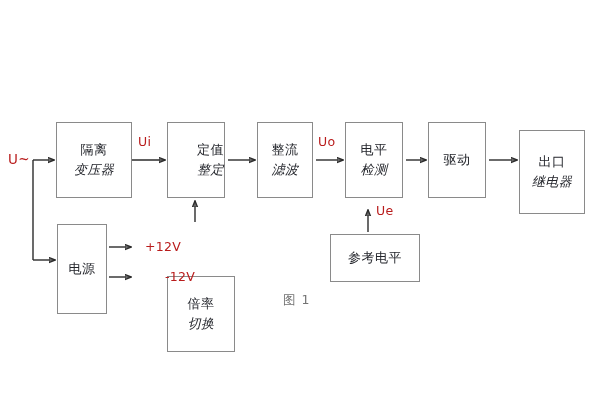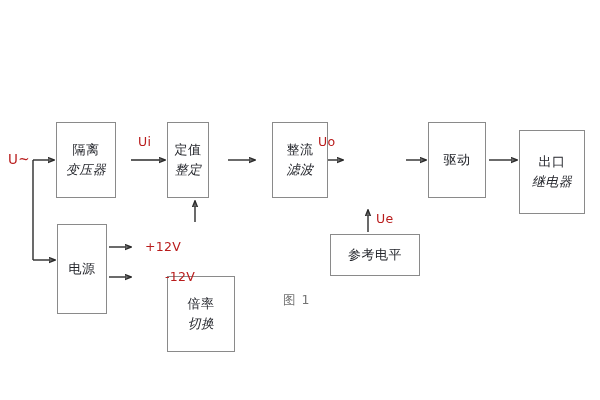--- a/index.html
+++ b/index.html
@@ -96,65 +96,69 @@
     <path d="M489,160 L517,160" marker-end="url(#arw)"></path>
 
     <path d="M195,222 L195,201" marker-end="url(#arw)"></path>
 
     <path d="M109,247 L131,247" marker-end="url(#arw)"></path>
     <path d="M109,277 L131,277" marker-end="url(#arw)"></path>
 
     <path d="M368,232 L368,210" marker-end="url(#arw)"></path>
   </svg>
 
-  <div class="block" style="left:56px;  top:122px; width:60px; height:76px;text-align:right;">
+  <div class="block" style="left:56px;  top:122px; width:76px; height:76px;text-align:right;">
     <span>隔离</span>
     <span class="line2">变压器</span>
   </div>
 
-  <div class="block" style="left:167px; top:122px; width:42px; height:76px;">
+  <div class="block" style="left:167px; top:122px; width:58px; height:76px;align-items:flex-end;">
     <span>定值</span>
     <span class="line2">整定</span>
   </div>
 
-  <div class="block" style="left:272px; top:122px; width:56px; height:76px;">
+  <div class="block" style="left:257px; top:122px; width:56px; height:76px;">
     <span>整流</span>
     <span class="line2">滤波</span>
   </div>
 
+  <div class="block" style="left:345px; top:122px; width:58px; height:76px;">
+    <span>电平</span>
+    <span class="line2">检测</span>
+  </div>
 
   <div class="block" style="left:428px; top:122px; width:58px; height:76px;justify-content:center;">
     <span>驱动</span>
   </div>
 
   <div class="block" style="left:519px; top:130px; width:66px; height:84px;">
     <span>出口</span>
     <span class="line2">继电器</span>
   </div>
 
   <div class="block" style="left:57px;  top:224px; width:50px; height:90px;">
     <span>电源</span>
   </div>
 
   <div class="block" style="left:167px; top:232px; width:68px; height:76px;margin-top:44px;">
     <span>倍率</span>
     <span class="line2">切换</span>
   </div>
 
-  <div class="block" style="left:330px; top:234px; width:90px; height:42px;">
+  <div class="block" style="left:330px; top:234px; width:90px; height:48px;">
     <span>参考电平</span>
   </div>
 
   <div class="label big" style="left:8px;  top:151px;">U~</div>
 
   <div class="label" style="left:138px; top:134px;">Ui</div>
 
   <div class="label" style="left:318px; top:134px;">Uo</div>
 
-  <div class="label" style="left:376px; top:211px;">Ue</div>
+  <div class="label" style="left:376px; top:203px;">Ue</div>
 
   <div class="label" style="left:145px; top:239px;">+12V</div>
 
   <div class="label" style="left:131px; top:269px;margin-left:34px;">-12V</div>
 
   <div class="caption" style="left:283px; top:292px;">图 1</div>
 
 </div>
 
 </body></html>

